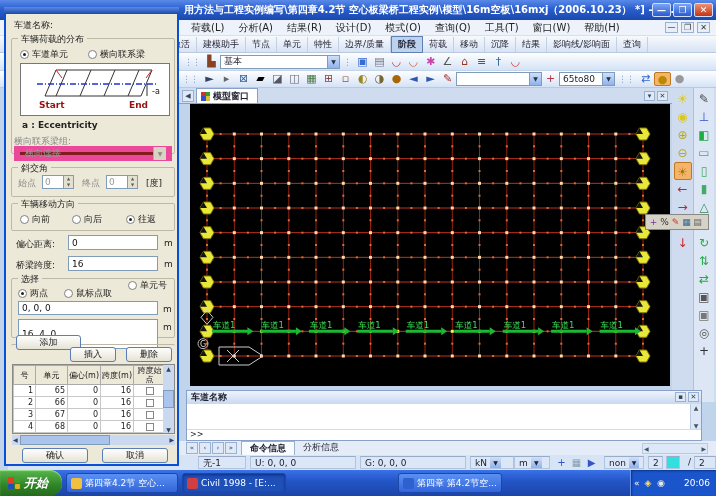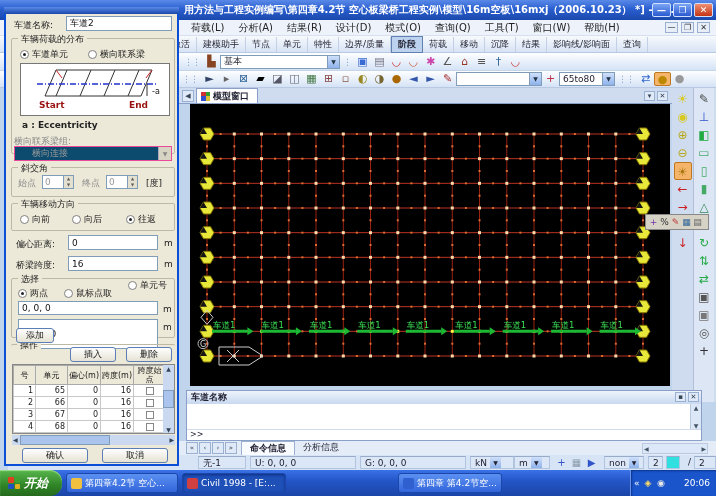--- a/index.html
+++ b/index.html
@@ -127,22 +127,22 @@
     font-family:"DejaVu Sans", sans-serif; padding:0 3px; color:#111; }
   .grp { position:absolute; left:5px; width:164px; border:1px solid #bdb9a5; border-radius:2px; }
   .grp > .glabel { position:absolute; top:-6px; left:6px; background:#ece9d8; padding:0 3px; }
   .radio { position:absolute; display:flex; align-items:center; gap:3px; white-space:nowrap; }
   .radio i { width:9px; height:9px; border:1px solid #808080; border-radius:50%; background:#fff; flex:none; position:relative; }
   .radio.sel i:after { content:""; position:absolute; left:2px; top:2px; width:3px; height:3px; border-radius:50%; background:#222; }
   .spin { position:absolute; height:14px; background:#fff; border:1px solid #7f9db9; display:flex; }
   .spin b { font-weight:normal; color:#999; padding:1px 2px; flex:1; }
   .spin .ud { width:10px; border-left:1px solid #7f9db9; background:#e4e0d0; display:flex; flex-direction:column; }
   .spin .ud i { flex:1; font-style:normal; font-size:4px; line-height:6px; text-align:center; color:#555; }
-  .dcombo { position:absolute; height:15px; background:#0c4a6e; border:1px solid #ec4899; color:#999;
-    display:flex; align-items:center; padding-left:17px; }
+  .dcombo { position:absolute; height:15px; background:#7f1d1d; border:6px solid #ec4899; color:#999;
+    display:flex; align-items:center; padding-left:5px; }
   .dcombo .arr { margin-left:auto; width:13px; height:13px; background:#d8d4c4; border-left:1px solid #aab;
     font-size:6px; text-align:center; line-height:13px; color:#888; }
   .dbtn { position:absolute; height:15px; background:linear-gradient(180deg,#fefefe,#e6e3d4);
     border:1px solid #5a7eb5; border-radius:3px; font-size:9px; text-align:center; line-height:13px; }
   .diagram { position:absolute; left:8px; top:24px; width:150px; height:53px; background:#fff; border:1px solid #777; }
   .unit { position:absolute; color:#222; }
   .ltable { position:absolute; left:6px; top:357px; width:163px; height:70px; overflow:hidden;
     background:#fff; border:1px solid #888; }
   .ltable table { border-collapse:collapse; width:152px; table-layout:fixed; font-size:8px; }
   .ltable th { background:#ece9d8; border:1px solid #aaa; font-weight:normal; padding:0; line-height:9px; word-break:break-all; }
@@ -1037,21 +1037,20 @@
           <span class="tbi" style="color: rgb(232, 232, 232);">◉</span>
         </span>
       <span class="clock">20:06</span>
     </div>
   </div>
 
   <div class="dialog dlg">
     <div class="dlg-titlebar"></div>
 
     <span class="lbl" style="left:8px;top:12px">车道名称:</span>
-    <input class="txt" style="left: 60px; top: 9px; width: 106px;" value="车道2">
 
     <div class="grp" style="top:31px;height:116px">
       <span class="glabel">车辆荷载的分布</span>
       <span class="radio sel" style="left:8px;top:9px">
           <i></i>
           <span>车道单元</span>
         </span>
       <span class="radio" style="left:76px;top:9px">
           <i></i>
           <span>横向联系梁</span>
@@ -1142,21 +1141,21 @@
         </span>
       <input class="txt" style="left: 6px; top: 22px; width: 140px; height: 14px;" value="0, 0, 0">
       <span class="unit" style="left:151px;top:25px">m</span>
       <input class="txt" style="left: 6px; top: 40px; width: 140px; height: 30px;" value="16, 4, 0">
       <span class="unit" style="left:151px;top:43px">m</span>
     </div>
 
     <div class="grp" style="top:337px;height:17px;border-bottom:none;border-left:none;border-right:none">
       <span class="glabel">操作</span>
     </div>
-    <span class="dbtn" style="left:10px;top:321px;width:38px">添加</span>
+    <span class="dbtn" style="left:10px;top:328px;width:65px">添加</span>
     <span class="dbtn" style="left:64px;top:340px;width:46px">插入</span>
     <span class="dbtn" style="left:120px;top:340px;width:46px">删除</span>
 
     <div class="ltable">
       <table>
         <thead>
             <tr id="lane-thead">
               <th style="width: 22px;">号</th>
               <th style="width: 32px;">单元</th>
               <th style="width: 33px;">偏心(m)</th>

